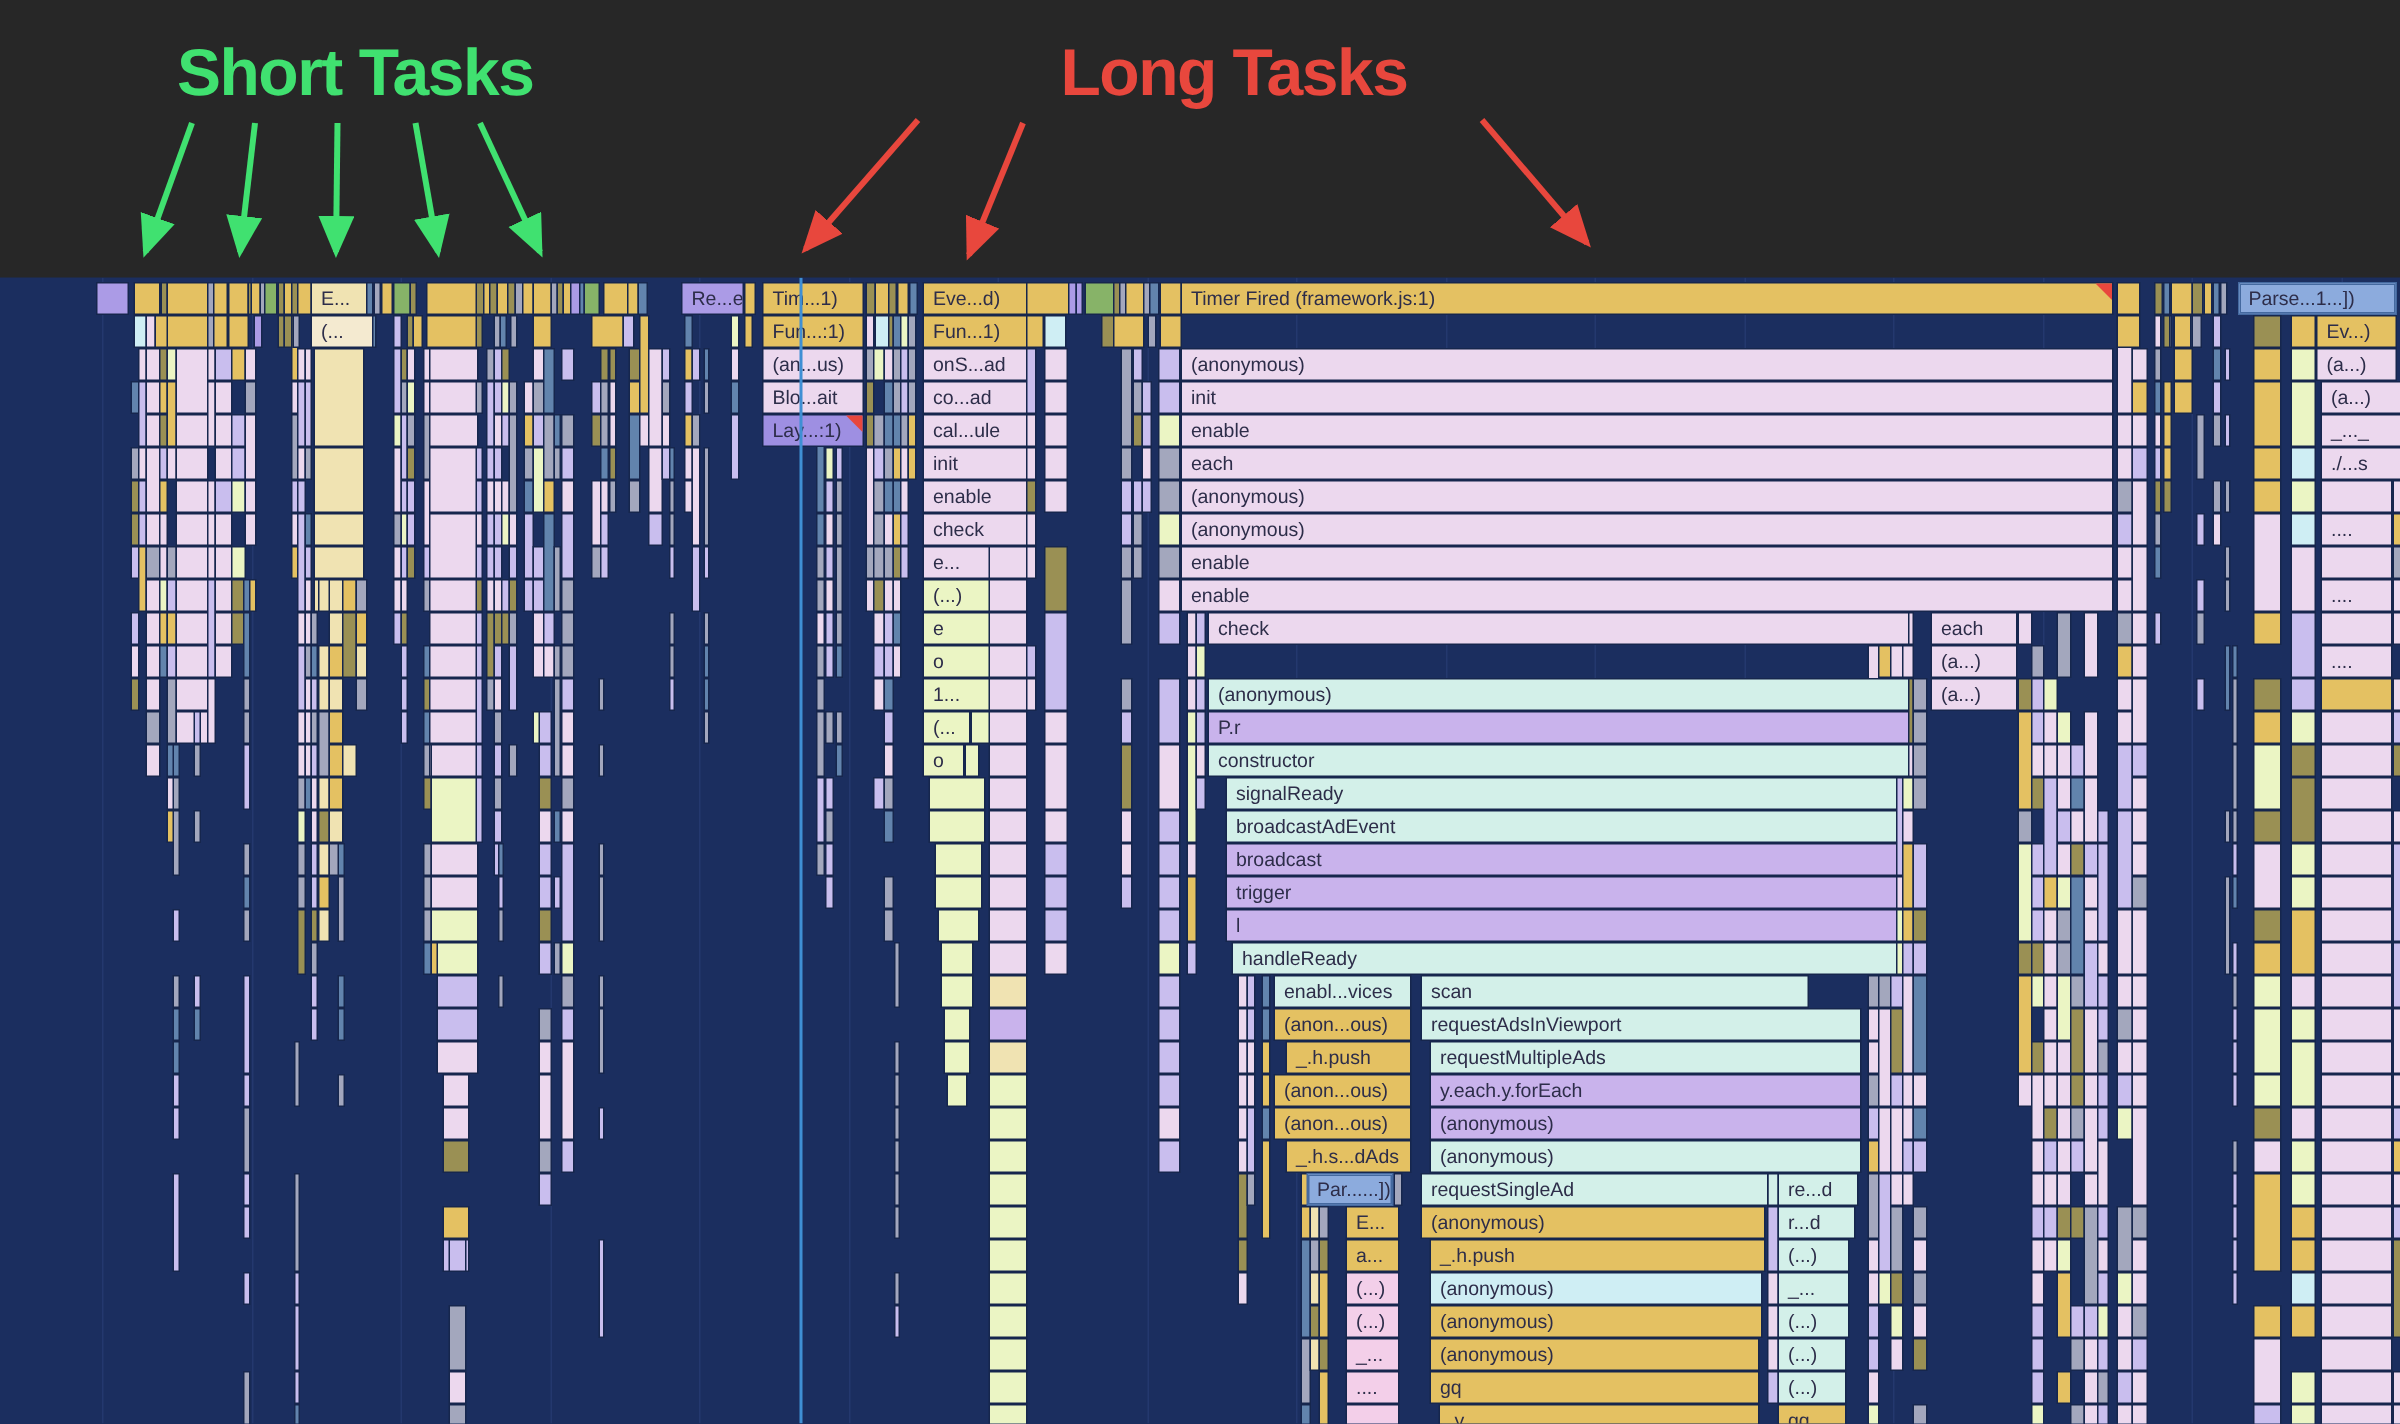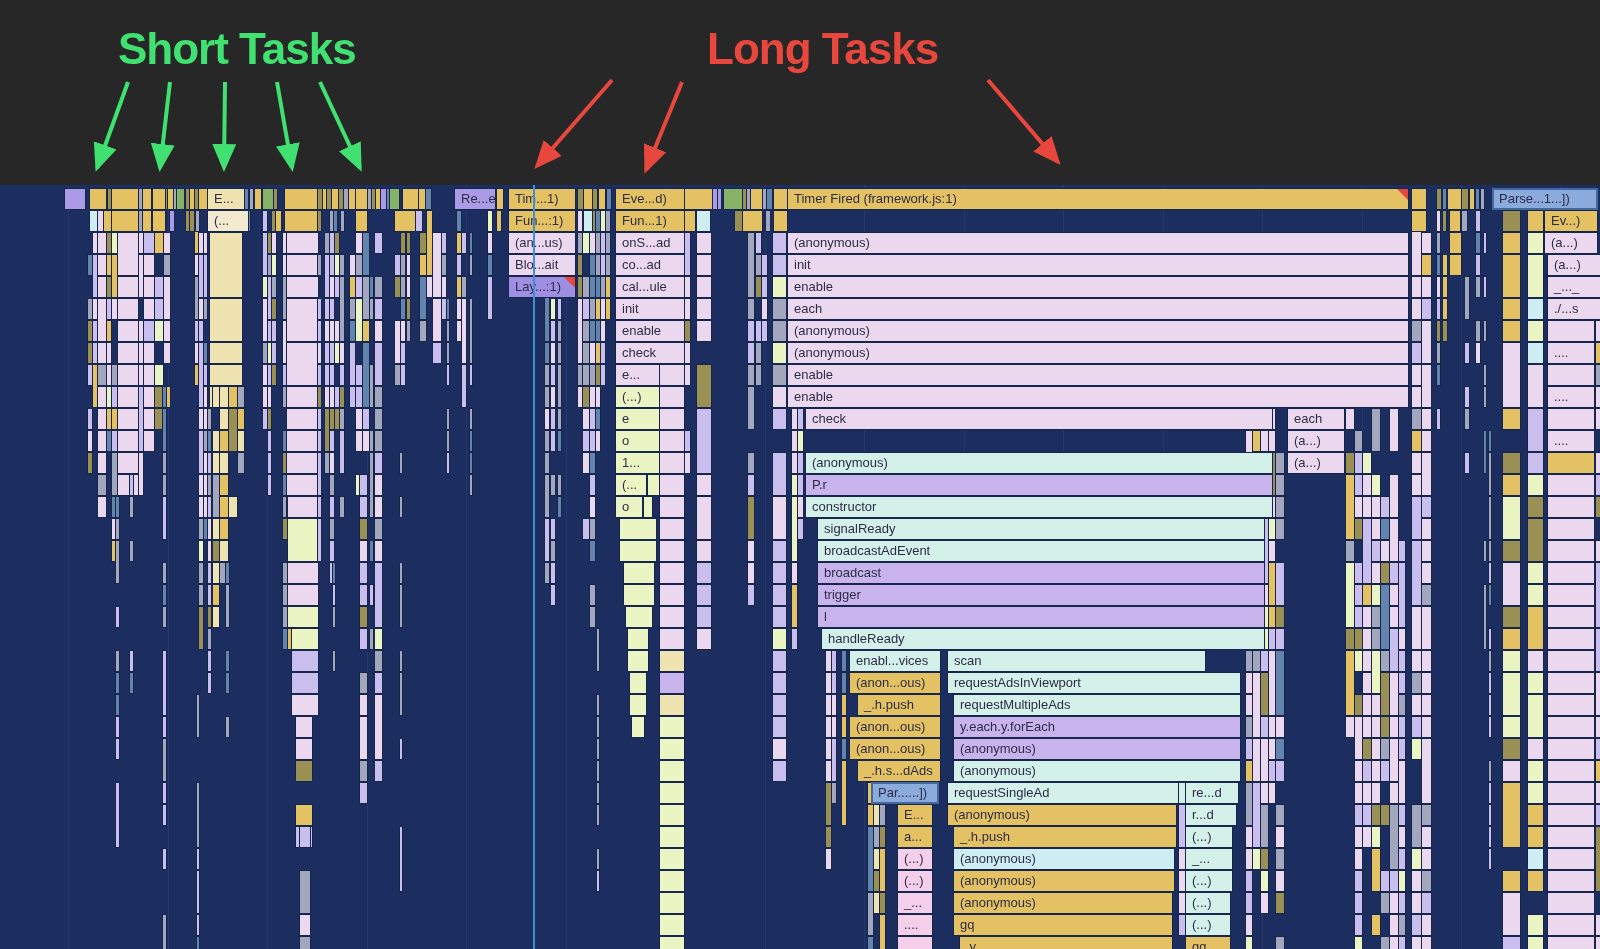--- a/index.html
+++ b/index.html
@@ -1303,21 +1303,21 @@
     <div class="blk" style="left: 850px; top: 488px; width: 90px; background: rgb(228, 193, 98);">(anon...ous)</div>
     <div class="blk" style="left: 948px; top: 488px; width: 292px; background: rgb(211, 240, 233);">requestAdsInViewport</div>
     <div class="blk" style="left: 858px; top: 510px; width: 82px; background: rgb(228, 193, 98);">_.h.push</div>
     <div class="blk" style="left: 954px; top: 510px; width: 286px; background: rgb(211, 240, 233);">requestMultipleAds</div>
     <div class="blk" style="left: 850px; top: 532px; width: 90px; background: rgb(228, 193, 98);">(anon...ous)</div>
     <div class="blk" style="left: 954px; top: 532px; width: 286px; background: rgb(201, 179, 236);">y.each.y.forEach</div>
     <div class="blk" style="left: 850px; top: 554px; width: 90px; background: rgb(228, 193, 98);">(anon...ous)</div>
     <div class="blk" style="left: 954px; top: 554px; width: 286px; background: rgb(201, 179, 236);">(anonymous)</div>
     <div class="blk" style="left: 858px; top: 576px; width: 82px; background: rgb(228, 193, 98);">_.h.s...dAds</div>
     <div class="blk" style="left: 954px; top: 576px; width: 286px; background: rgb(211, 240, 233);">(anonymous)</div>
-    <div class="blk blue" style="left: 872px; top: 598px; width: 66px; background: rgb(140, 171, 221);">Par......])</div>
+    <div class="blk blue" style="left: 872px; top: 598px; width: 56px; background: rgb(140, 171, 221);">Par......])</div>
     <div class="blk" style="left: 948px; top: 598px; width: 230px; background: rgb(211, 240, 233);">requestSingleAd</div>
     <div class="blk" style="left: 1186px; top: 598px; width: 52px; background: rgb(211, 240, 233);">re...d</div>
     <div class="blk" style="left: 898px; top: 620px; width: 34px; background: rgb(228, 193, 98);">E...</div>
     <div class="blk" style="left: 948px; top: 620px; width: 228px; background: rgb(228, 193, 98);">(anonymous)</div>
     <div class="blk" style="left: 1186px; top: 620px; width: 50px; background: rgb(211, 240, 233);">r...d</div>
     <div class="blk" style="left: 898px; top: 642px; width: 34px; background: rgb(228, 193, 98);">a...</div>
     <div class="blk" style="left: 954px; top: 642px; width: 222px; background: rgb(228, 193, 98);">_.h.push</div>
     <div class="blk" style="left: 1186px; top: 642px; width: 46px; background: rgb(211, 240, 233);">(...)</div>
     <div class="blk" style="left: 898px; top: 664px; width: 34px; background: rgb(243, 207, 233);">(...)</div>
     <div class="blk" style="left: 954px; top: 664px; width: 220px; background: rgb(207, 238, 244);">(anonymous)</div>

